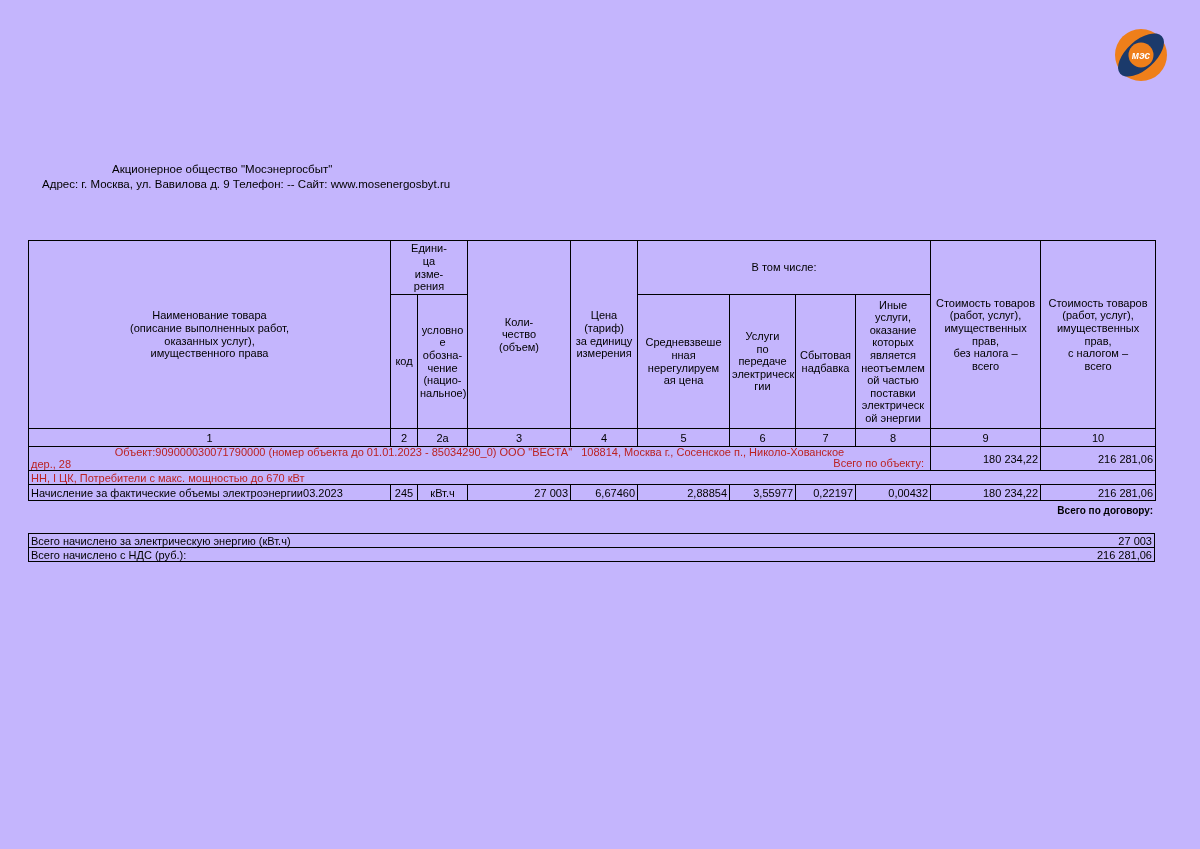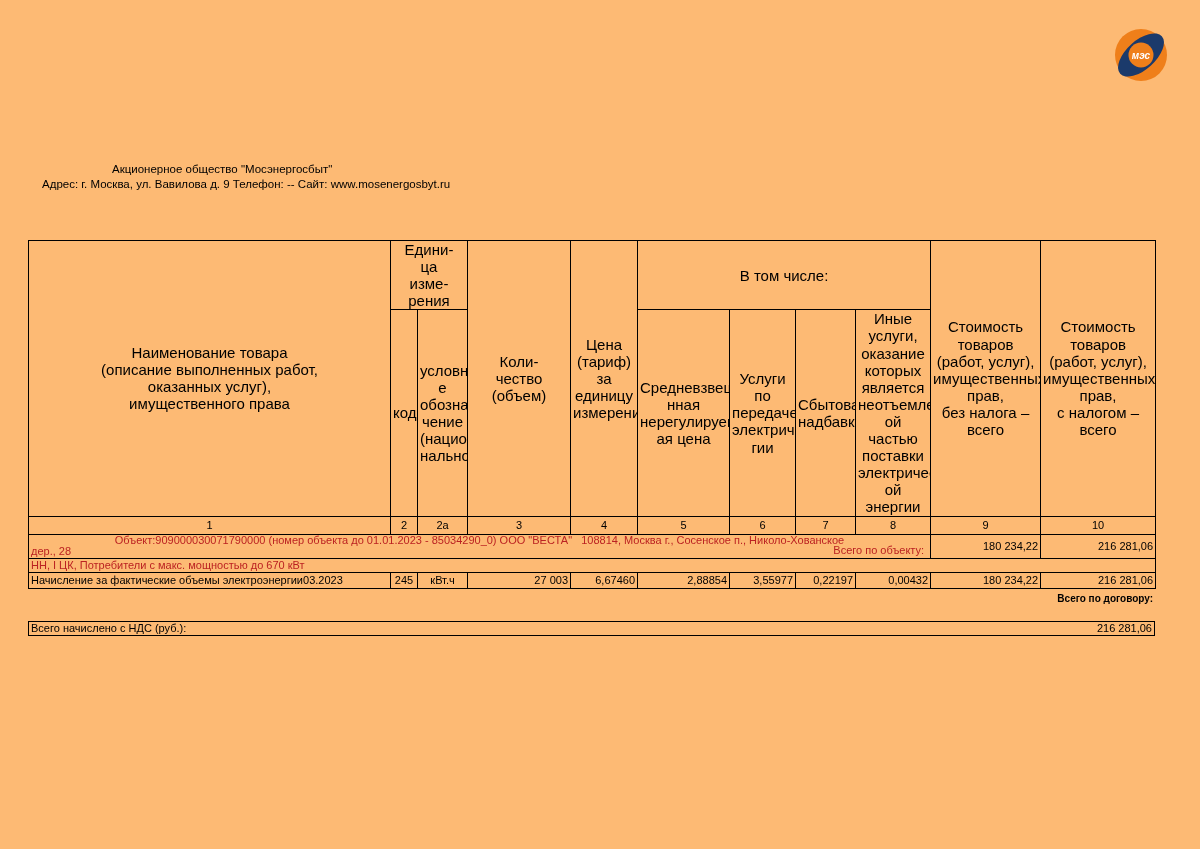--- a/index.html
+++ b/index.html
@@ -6,21 +6,21 @@
     margin: 0;
     padding: 0;
     background: #ffffff;
     font-family: "Liberation Sans", sans-serif;
     color: #000;
   }
   .page {
     position: relative;
     width: 1200px;
     height: 849px;
-    background: #fdba74;
+    background: #c4b5fd;
     overflow: hidden;
   }
 
   
   .logo {
     position: absolute;
     top: 28px;
     right: 32px;
     display: flex;
     align-items: center;
@@ -61,21 +61,21 @@
   table.grid td {
     border: 1px solid #000;
     padding: 0 2px;
     vertical-align: middle;
     overflow: hidden;
   }
   .hdr {
     text-align: center;
     white-space: pre-line;
     line-height: 1.14;
-    font-size: 15px;
+    font-size: 11px;
   }
   tr.row-a  { height: 54px; }
   tr.row-b  { height: 134px; }
   tr.row-num { height: 18px; }
   tr.row-num td { text-align: center; }
   tr.row-obj { height: 24px; }
   tr.row-grp { height: 14px; }
   tr.row-data { height: 16px; }
 
   .red { color: #bb2222; }
@@ -262,18 +262,22 @@
         <td class="num">0,00432</td>
         <td class="num">180 234,22</td>
         <td class="num">216 281,06</td>
       </tr>
     </tbody>
       </table>
 
     <div class="contract-total">Всего по договору:</div>
 
     <div class="sum-row">
+      <span>Всего начислено за электрическую энергию (кВт.ч)</span>
+      <span>27 003</span>
+    </div>
+    <div class="sum-row">
       <span>Всего начислено с НДС (руб.):</span>
       <span>216 281,06</span>
     </div>
   </div>
 
 </div>
 
 </body></html>

